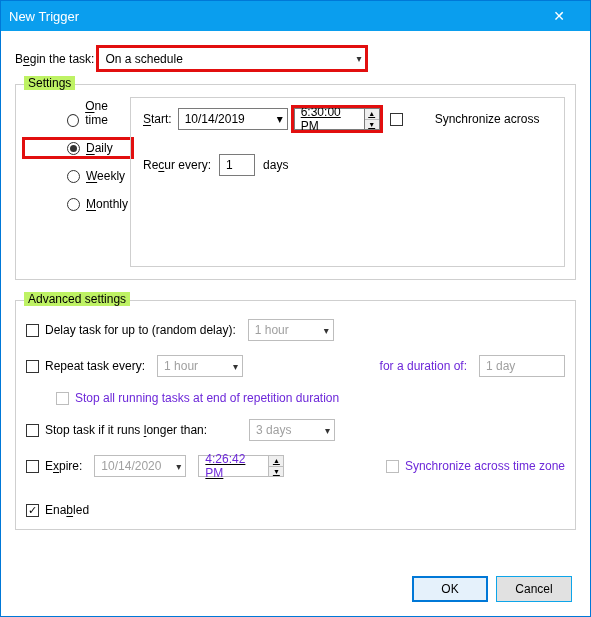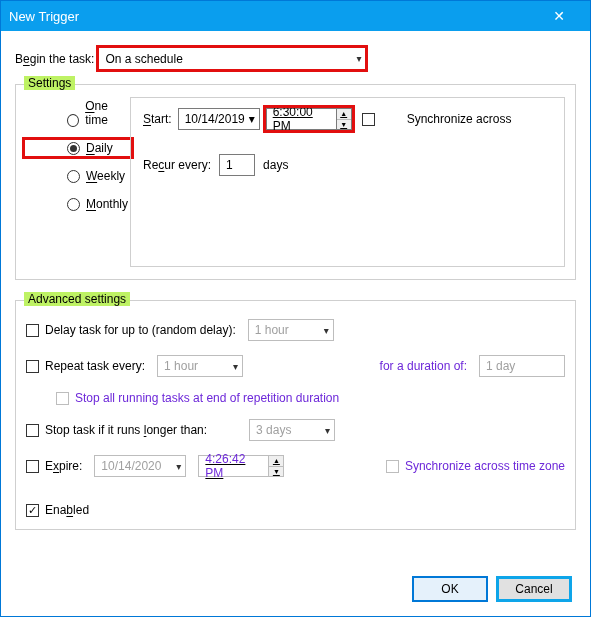--- a/index.html
+++ b/index.html
@@ -84,21 +84,21 @@
 
   .right-panel {
     flex: 1;
     border: 1px solid #cfcfcf;
     padding: 10px 10px 10px 12px;
     min-height: 170px;
   }
   .start-row { display: flex; align-items: center; gap: 6px; margin-bottom: 24px; }
   .date-select {
     display: inline-flex; align-items: center; justify-content: space-between;
-    border: 1px solid #7a7a7a; height: 22px; padding: 0 4px 0 6px; width: 82px;
+    border: 1px solid #7a7a7a; height: 22px; padding: 0 4px 0 6px; width: 110px;
     background:#fff;
   }
   .time-wrap { display:inline-flex;text-decoration:underline; }
   .time-input {
     border: 1px solid #7a7a7a; border-right:none; height: 22px; padding: 0 6px; width: 70px;
     display:inline-flex; align-items:center; background:#fff;
   }
   .spinner {
     display:inline-flex; flex-direction:column;
     border:1px solid #7a7a7a; height:22px; width:16px; background:#efefef;
@@ -131,21 +131,21 @@
   .disabled .checkbox { border-color:#bdbdbd; }
   .select.dis { color:#a0a0a0; border-color:#bdbdbd; background:#fff; }
   .small-sel { width:86px; height:22px; }
 
   .footer {
     position:absolute; bottom:14px; right:18px;
     display:flex; gap:8px;
   }
   .btn {
     min-width: 76px; height: 26px;
-    border:3px solid #0ea5e9;
+    border:1px solid #0ea5e9;
     background:#e1e1e1;
     display:inline-flex; align-items:center; justify-content:center;
     cursor:pointer;
   }
   .btn.primary { border:2px solid #0078d7; background:#e5f1fb; }
 
   .daily-highlight {
     outline: 3px solid #e20f0f;
     outline-offset: 1px;
   }

